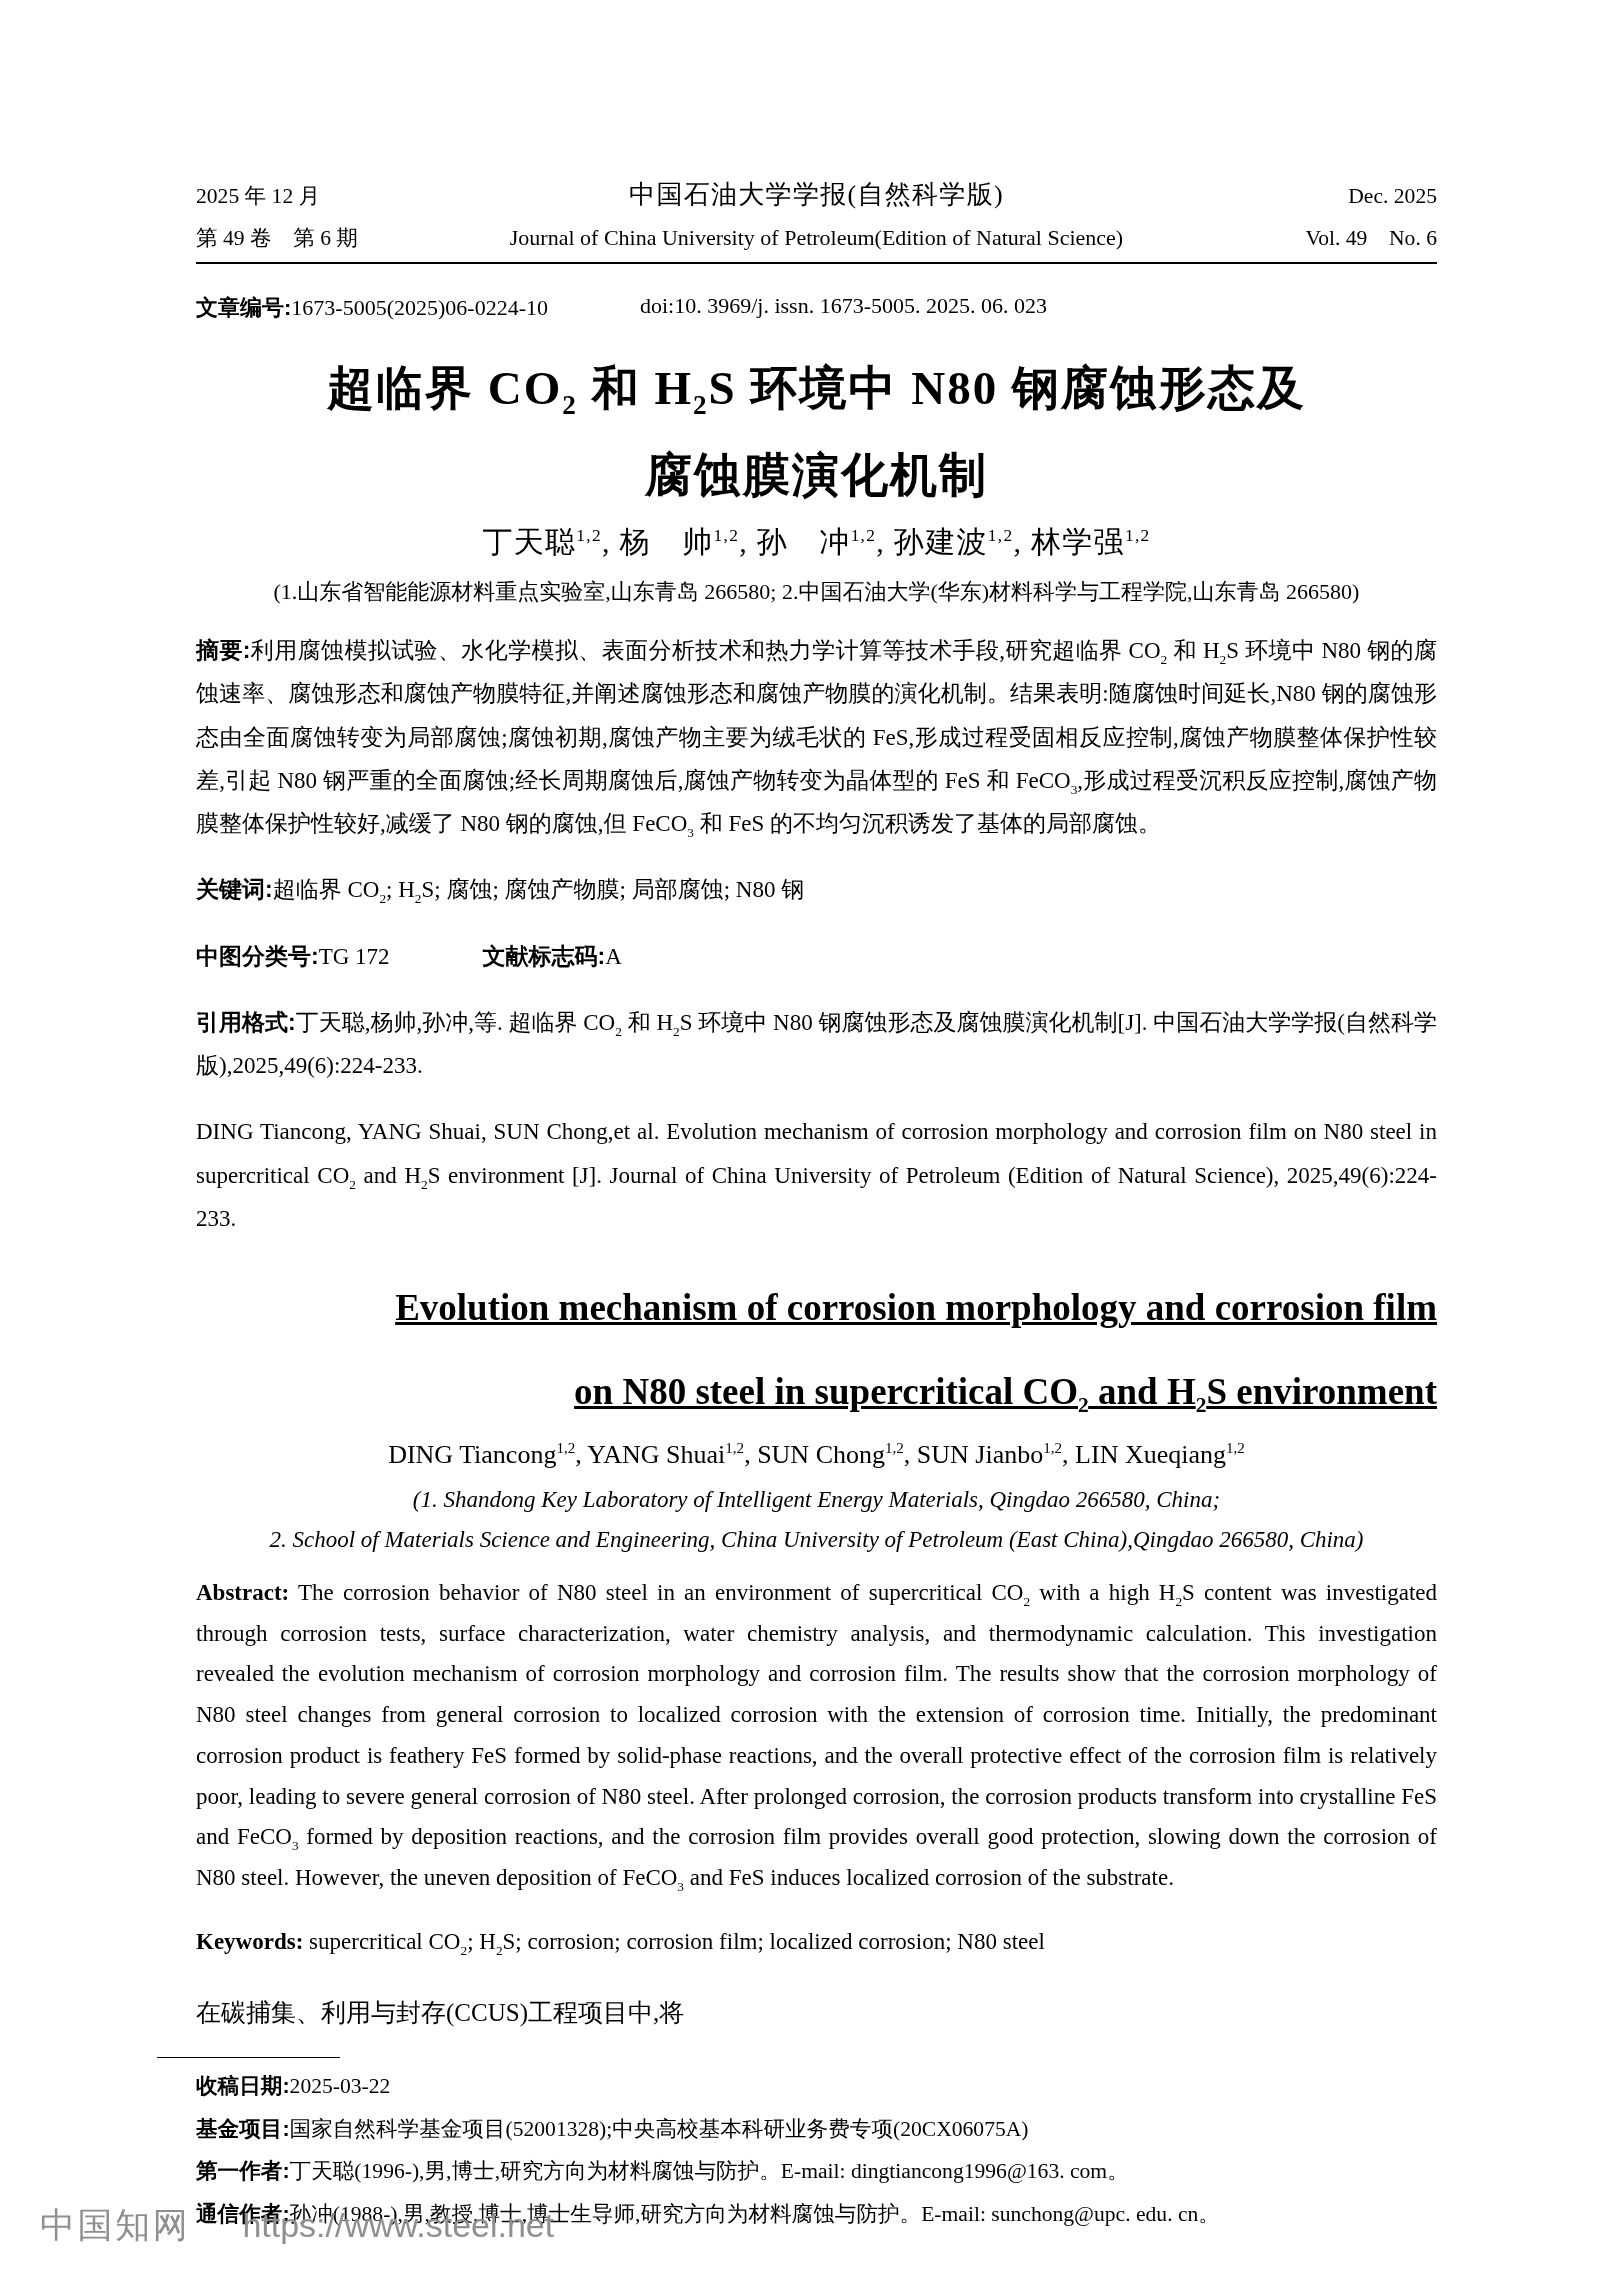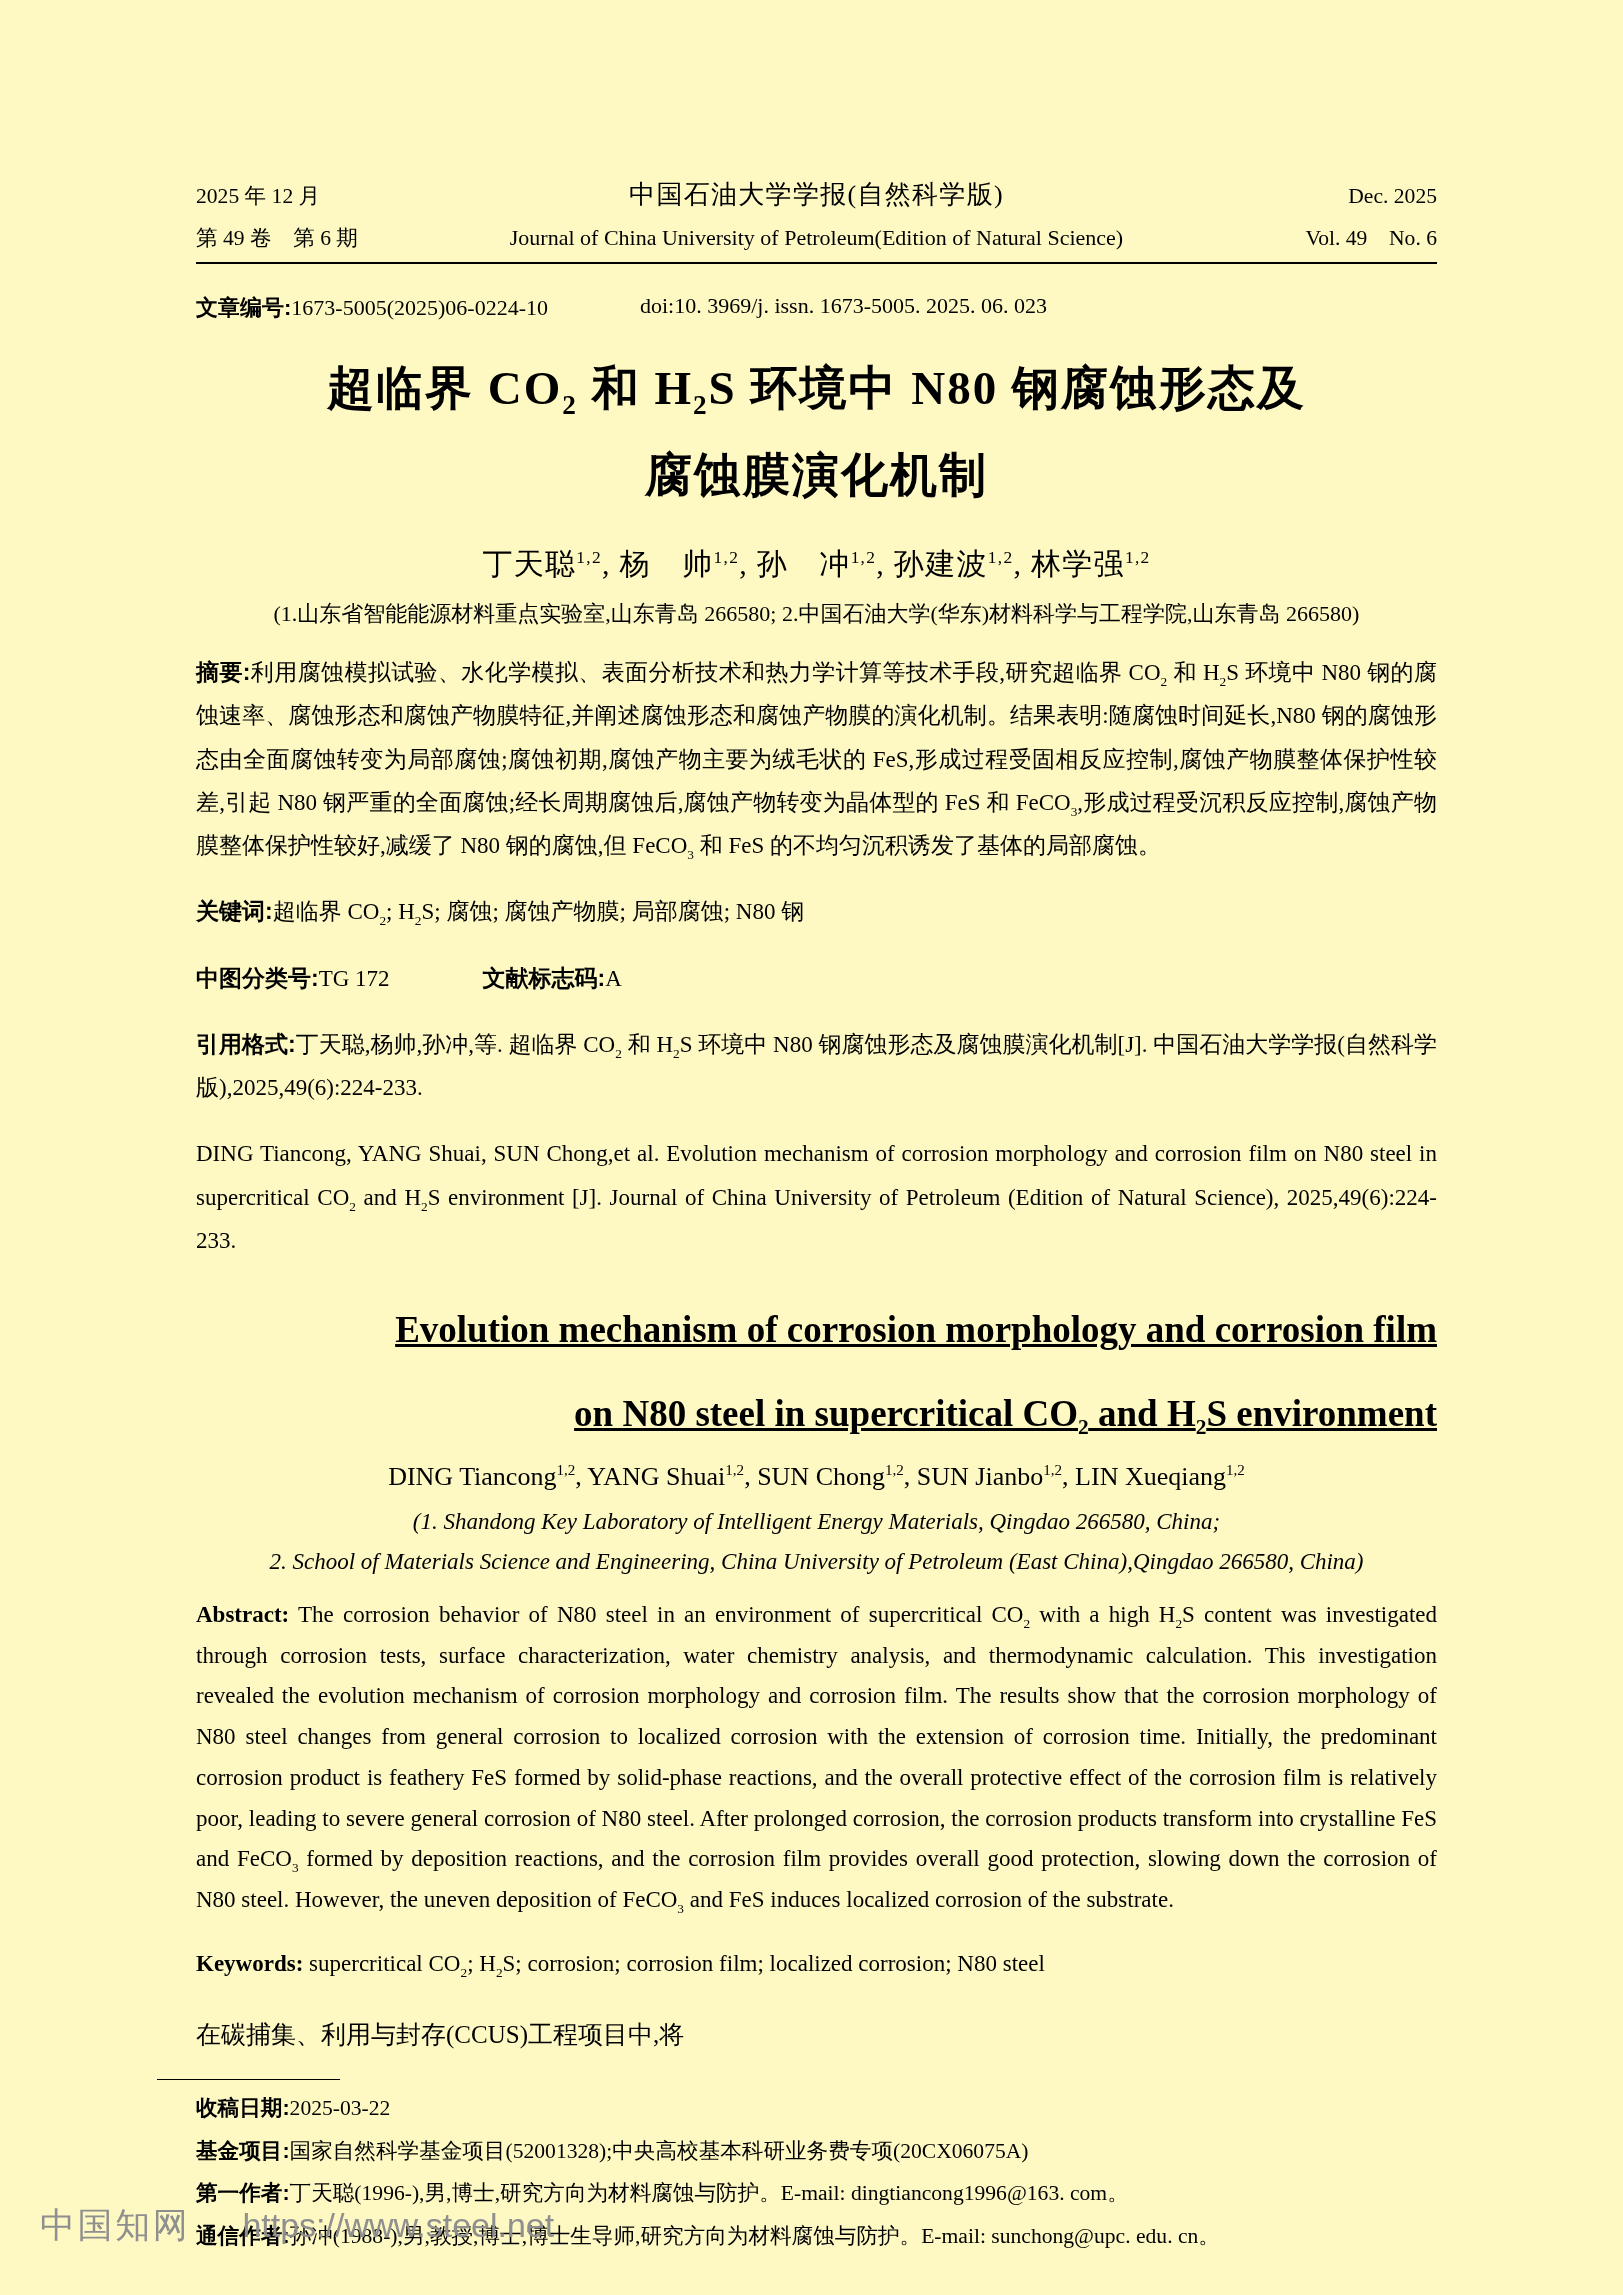--- a/index.html
+++ b/index.html
@@ -1,39 +1,39 @@
 <!DOCTYPE html>
 <html style="font-size:10.5px"><head>
 <meta charset="utf-8">
 <style>
   html,body{margin:0;padding:0;background:#e8e8e8;}
   .page{
     position:relative;
     width:1623px;height:2295px;
-    background:#fef9c3;
+    background:#ffffff;
     font-family:"Liberation Serif", serif;
     color:#000;
     overflow:hidden;
     box-sizing:border-box;
     padding:177px 186px 0 196px;
   }
   
   .hdr-row{display:flex;align-items:baseline;margin-bottom:10.5px;}
   .hdr-side{width:222px;font-size:21.6px;white-space:nowrap;}
   .hdr-side.right{text-align:right;}
   .hdr-center{flex:1;text-align:center;white-space:nowrap;}
   .hdr-center.cn{font-size:26px;letter-spacing:1.3px;}
   .hdr-center.en{font-size:22px;}
   .hdr-divider{border:none;border-top:2px solid #000;margin:9.2px 0 0 0;}
   
   .meta-line{margin-top:29px;font-size:22px;display:flex;gap:92px;white-space:nowrap;}
   .cn-label{font-family:"Liberation Sans", sans-serif;font-weight:bold;}
   
   .title-cn{margin-top:22px;text-align:center;font-size:47px;font-weight:bold;line-height:1.86;letter-spacing:2px;}
-  .authors-cn{margin-top:24px;text-align:center;font-size:30px;letter-spacing:1.3px;}
+  .authors-cn{margin-top:2px;text-align:center;font-size:30px;letter-spacing:1.3px;}
   .affil-cn{margin-top:14.4px;text-align:center;font-size:22px;white-space:nowrap;}
   sup{font-size:58%;}
   sub{font-size:58%;}
   
   .block{font-size:23px;line-height:1.88;text-align:justify;}
   .abstract-cn{margin-top:22px;}
   .kw-line{margin-top:0;}
   .clc-line{display:flex;gap:93px;}
   
   .title-en{margin-top:26px;text-align:right;font-size:37px;font-weight:bold;line-height:2.28;text-decoration:underline;}

